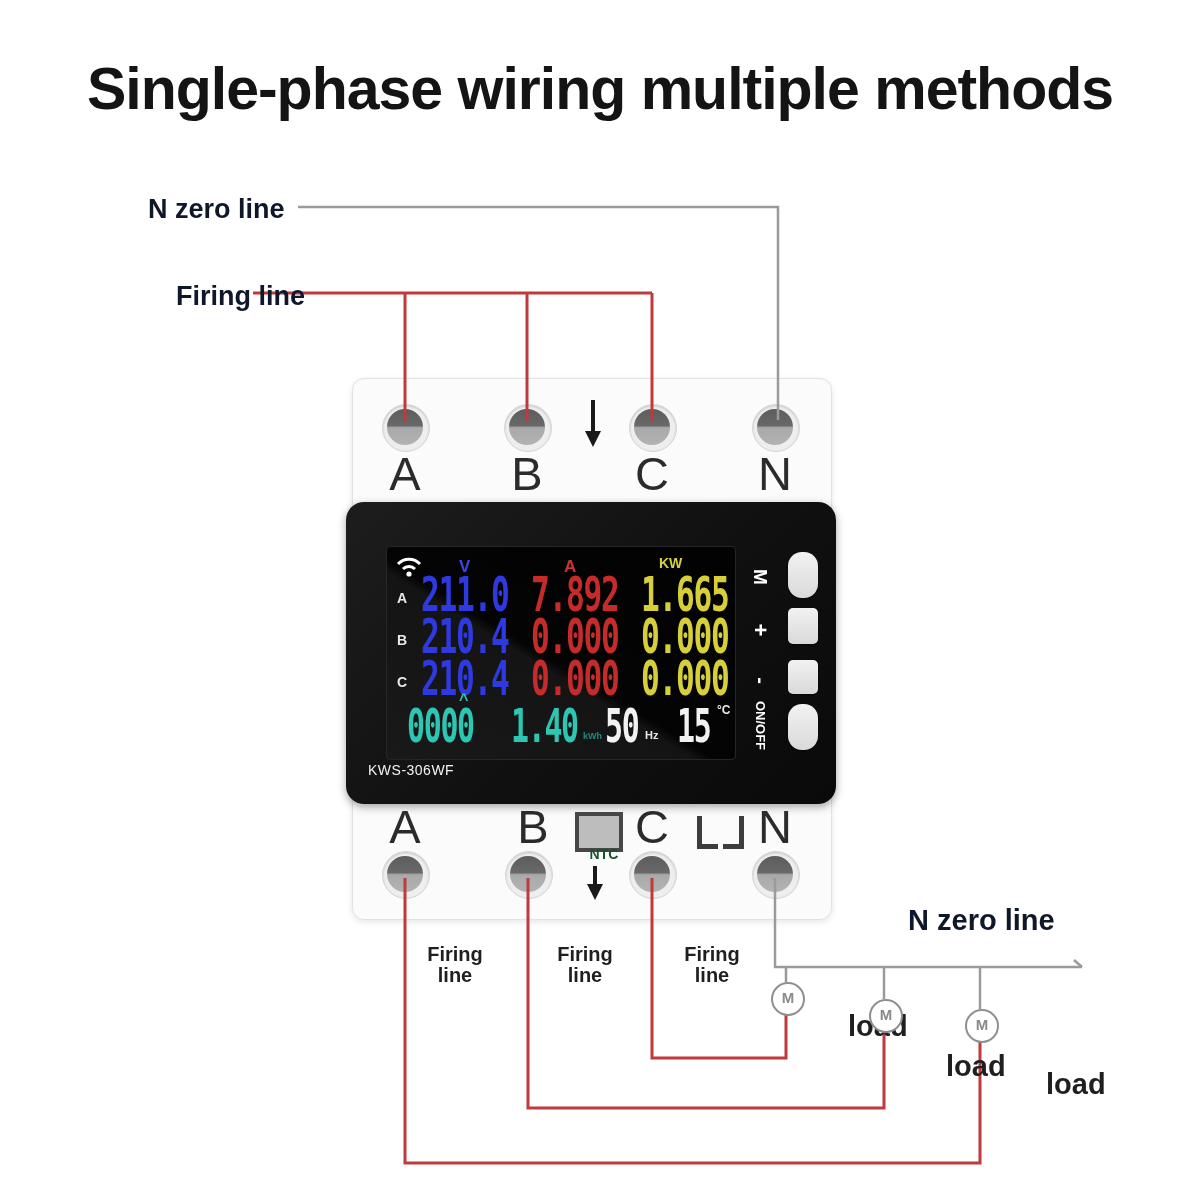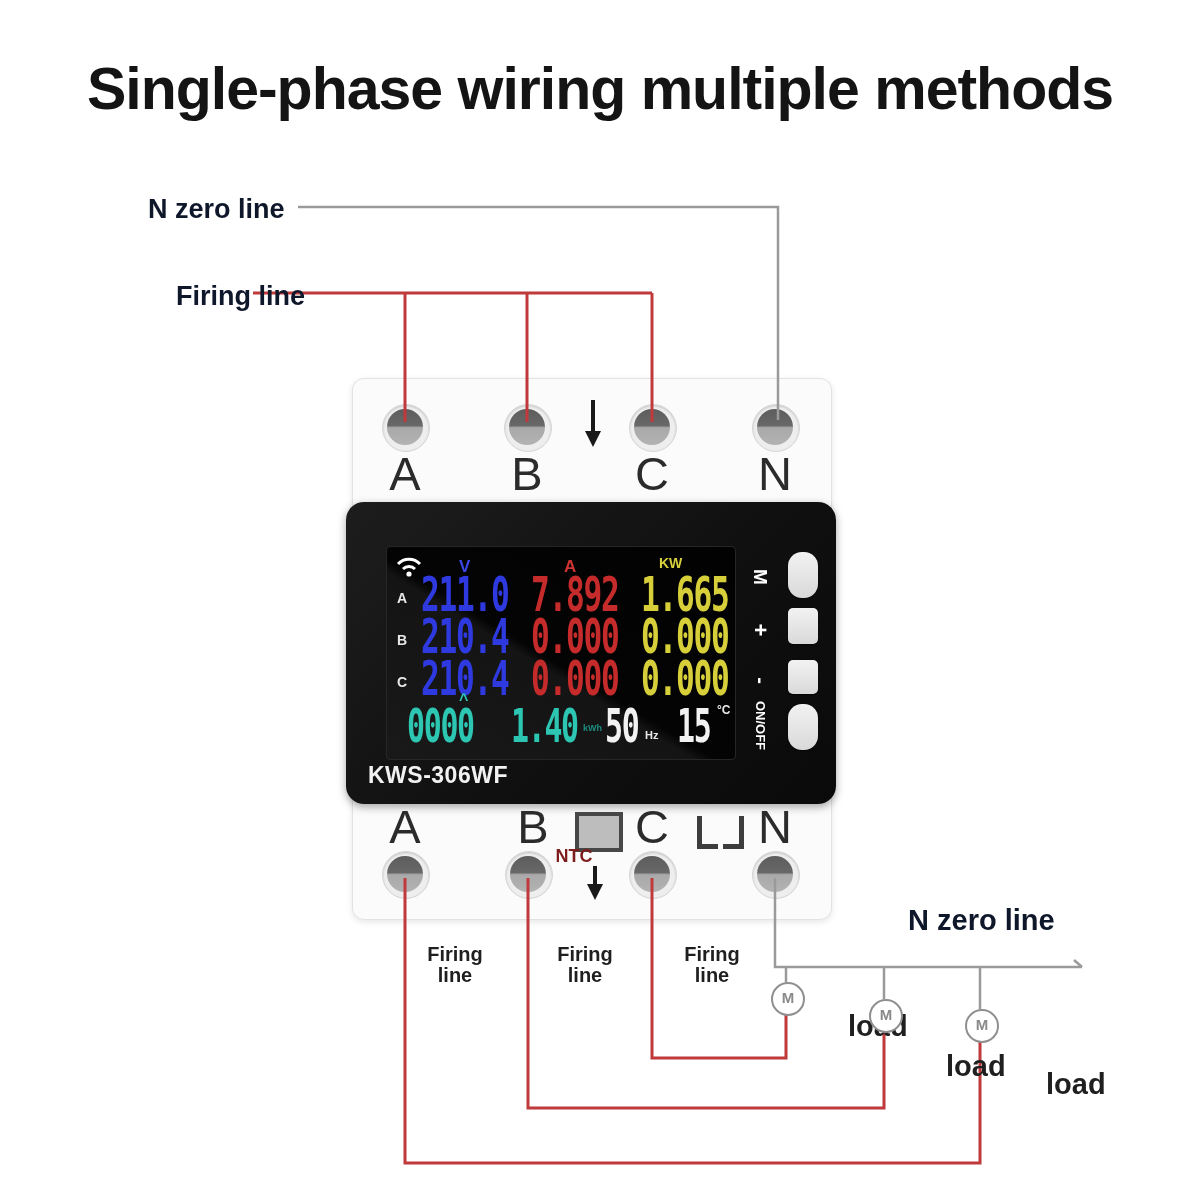--- a/index.html
+++ b/index.html
@@ -43,33 +43,33 @@
           border:1px solid #262626;overflow:hidden;}
   .seg{font-family:"DejaVu Sans Mono",monospace;font-weight:700;letter-spacing:-2px;
        transform:scaleX(0.65);transform-origin:left center;line-height:38px;font-size:48px;}
   .hdr{font-weight:700;position:absolute;}
   .phase-lbl{position:absolute;left:10px;font-size:14px;color:#e8e8e8;font-weight:700;line-height:14px;}
   .col-v{left:34px;color:#2e3ae0;}
   .col-a{left:144px;color:#c62b2b;}
   .col-kw{left:254px;color:#d6cf3a;}
   .row1{top:28px;} .row2{top:70px;} .row3{top:112px;}
   .bottomrow{top:158px;line-height:42px;font-size:46px;}
-  .model{position:absolute;left:22px;top:260px;color:#f2f2f2;font-size:23px;
-         font-weight:700;letter-spacing:0.5px;}
+  .model{position:absolute;left:22px;top:260px;color:#f2f2f2;font-size:14px;
+         font-weight:400;letter-spacing:0.5px;}
 
   
   .pbtn{position:absolute;left:442px;width:30px;background:linear-gradient(180deg,#f2f2f2,#d9d9d9);
         border:none;box-shadow:0 1px 2px rgba(0,0,0,0.5);cursor:pointer;}
   .pbtn-label{position:absolute;color:#ffffff;font-weight:700;text-align:center;}
 
   
   .ntc-square{left:575px;top:812px;width:40px;height:32px;background:#bdbdbd;
               border:4px solid #474747;z-index:3;}
-  .ntc-text{left:544px;top:846px;width:60px;text-align:center;font-size:18px;
-            font-weight:700;color:#7f1d1d;z-index:3;}
+  .ntc-text{left:574px;top:846px;width:60px;text-align:center;font-size:14px;
+            font-weight:700;color:#14532d;z-index:3;}
   .clip-l{left:697px;top:816px;width:16px;height:28px;border-left:5px solid #3d3d3d;
           border-bottom:5px solid #3d3d3d;z-index:3;}
   .clip-r{left:723px;top:816px;width:16px;height:28px;border-right:5px solid #3d3d3d;
           border-bottom:5px solid #3d3d3d;z-index:3;}
 
   
   .motor{width:30px;height:30px;border-radius:50%;background:#ffffff;border:2px solid #8f8f8f;
          z-index:7;text-align:center;line-height:28px;font-size:15px;font-weight:700;color:#8a8a8a;}
 
   svg.wires{position:absolute;left:0;top:0;z-index:6;pointer-events:none;}
@@ -127,21 +127,21 @@
     <div class="abs seg col-a row2">0.000</div>
     <div class="abs seg col-kw row2">0.000</div>
 
     <div class="abs seg col-v row3">210.4</div>
     <div class="abs seg col-a row3">0.000</div>
     <div class="abs seg col-kw row3">0.000</div>
 
     <div class="abs seg bottomrow" style="left:20px;color:#2cc6b2;">0000</div>
     <div class="abs" style="left:72px;top:144px;color:#2cc6b2;font-size:16px;font-weight:700;">^</div>
     <div class="abs seg bottomrow" style="left:124px;color:#2cc6b2;">1.40</div>
-    <div class="abs" style="left:196px;top:176px;color:#1e8d80;font-size:9px;font-weight:700;">kWh</div>
+    <div class="abs" style="left:196px;top:184px;color:#1e8d80;font-size:9px;font-weight:700;">kWh</div>
     <div class="abs seg bottomrow" style="left:218px;color:#f2f2f2;">50</div>
     <div class="abs" style="left:258px;top:182px;color:#e8e8e8;font-size:11px;font-weight:700;">Hz</div>
     <div class="abs seg bottomrow" style="left:290px;color:#f2f2f2;">15</div>
     <div class="abs" style="left:330px;top:156px;color:#e8e8e8;font-size:12px;font-weight:700;">°C</div>
   </div>
 
   <div class="model">KWS-306WF</div>
 
   <div class="pbtn" style="top:50px;height:46px;border-radius:14px;"></div>
   <div class="pbtn" style="top:106px;height:36px;border-radius:5px;"></div>

